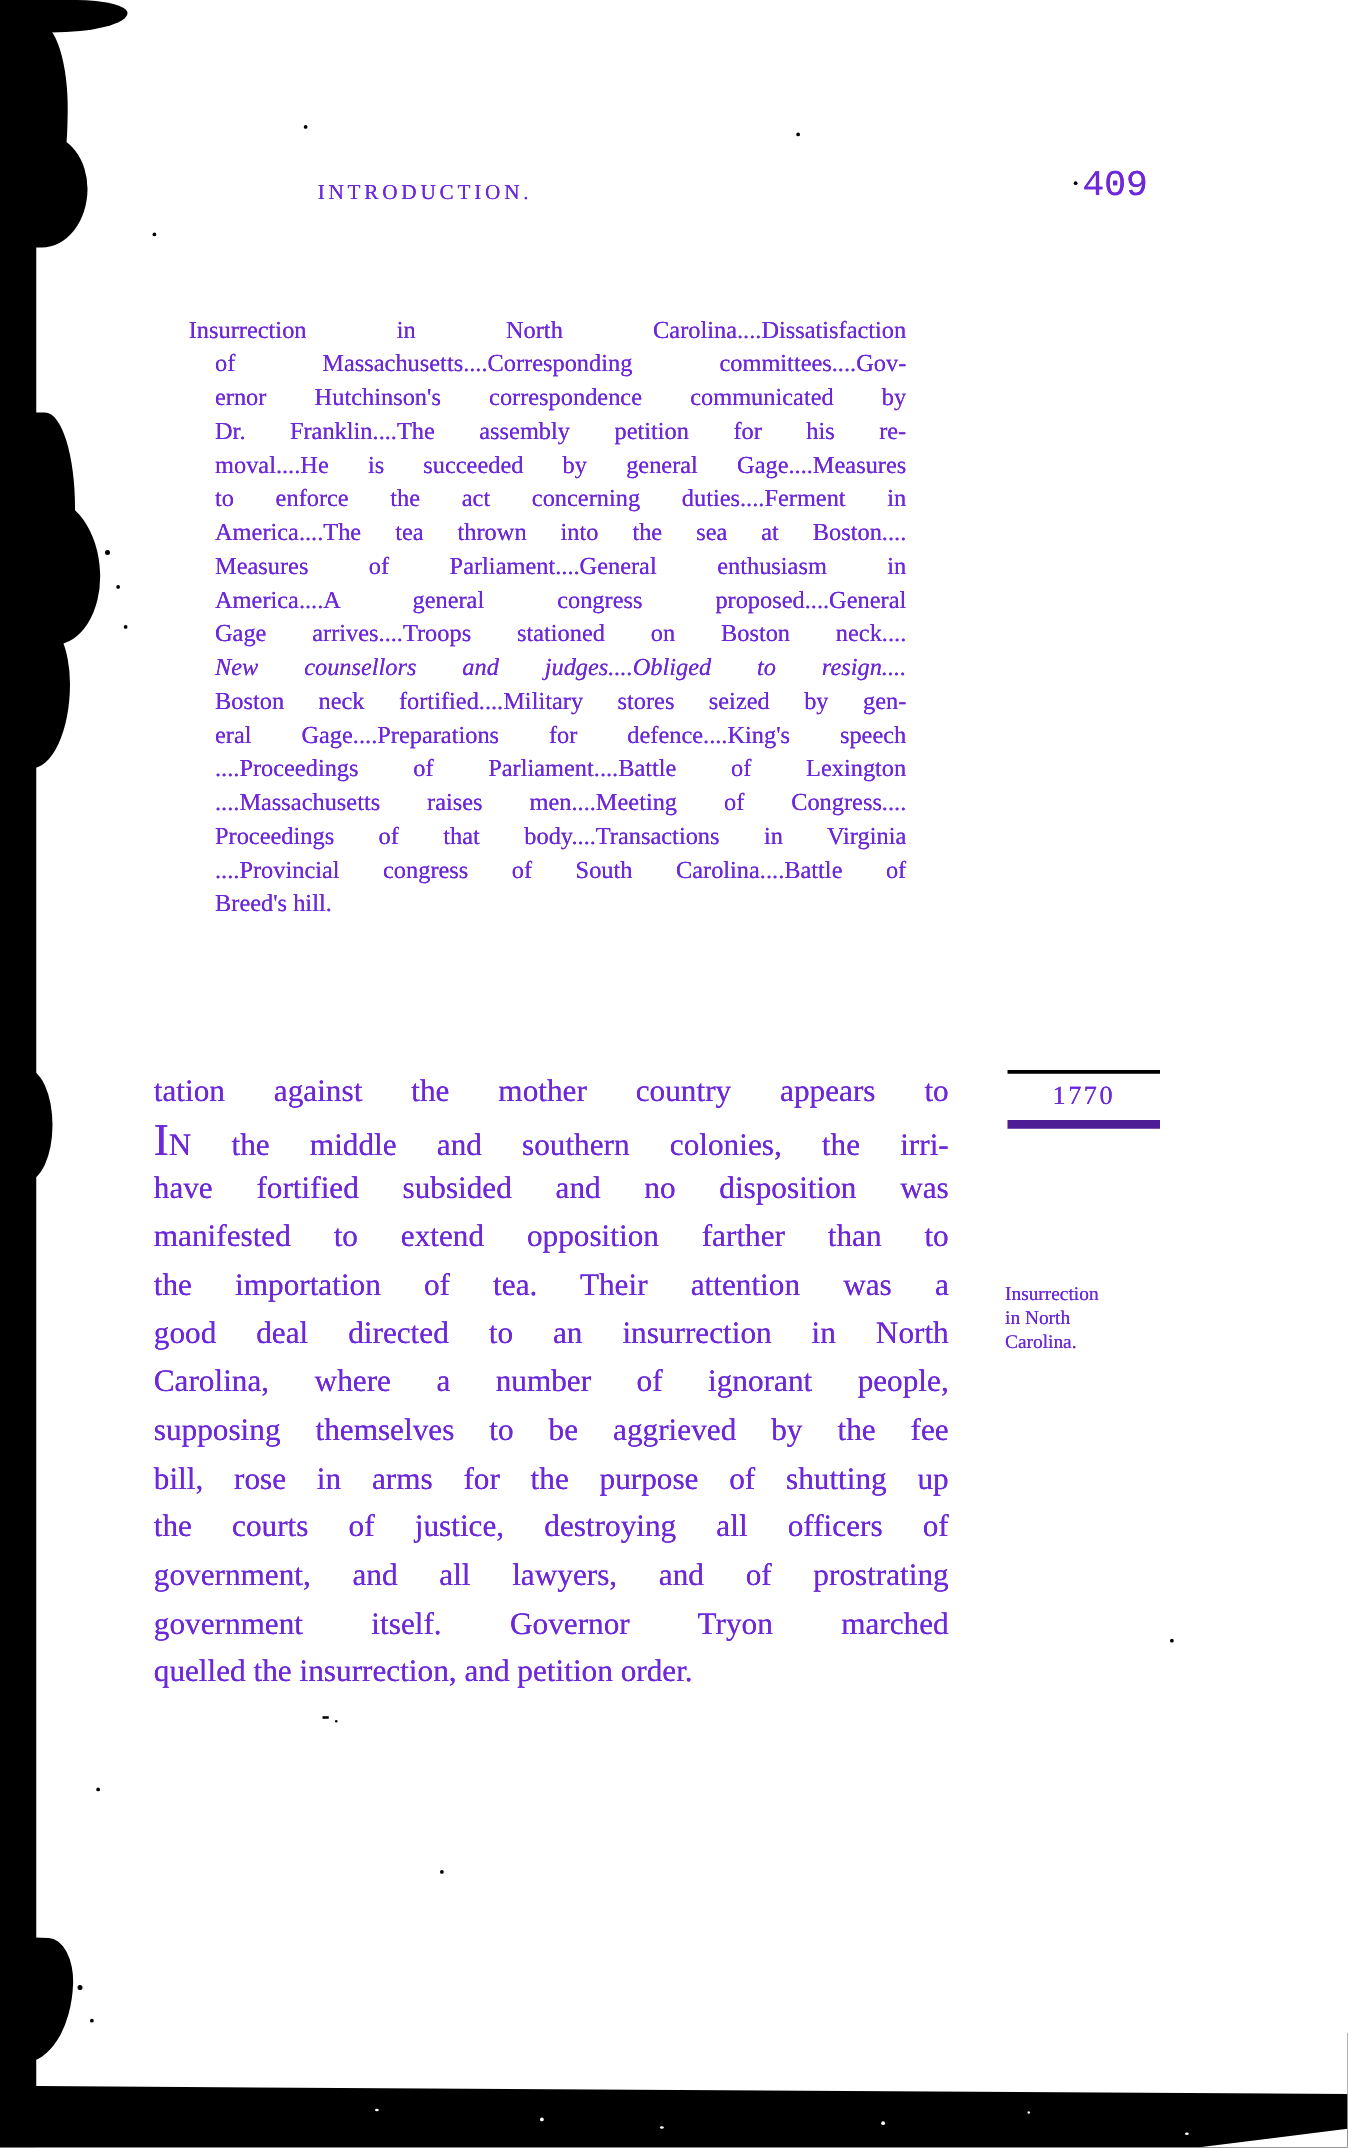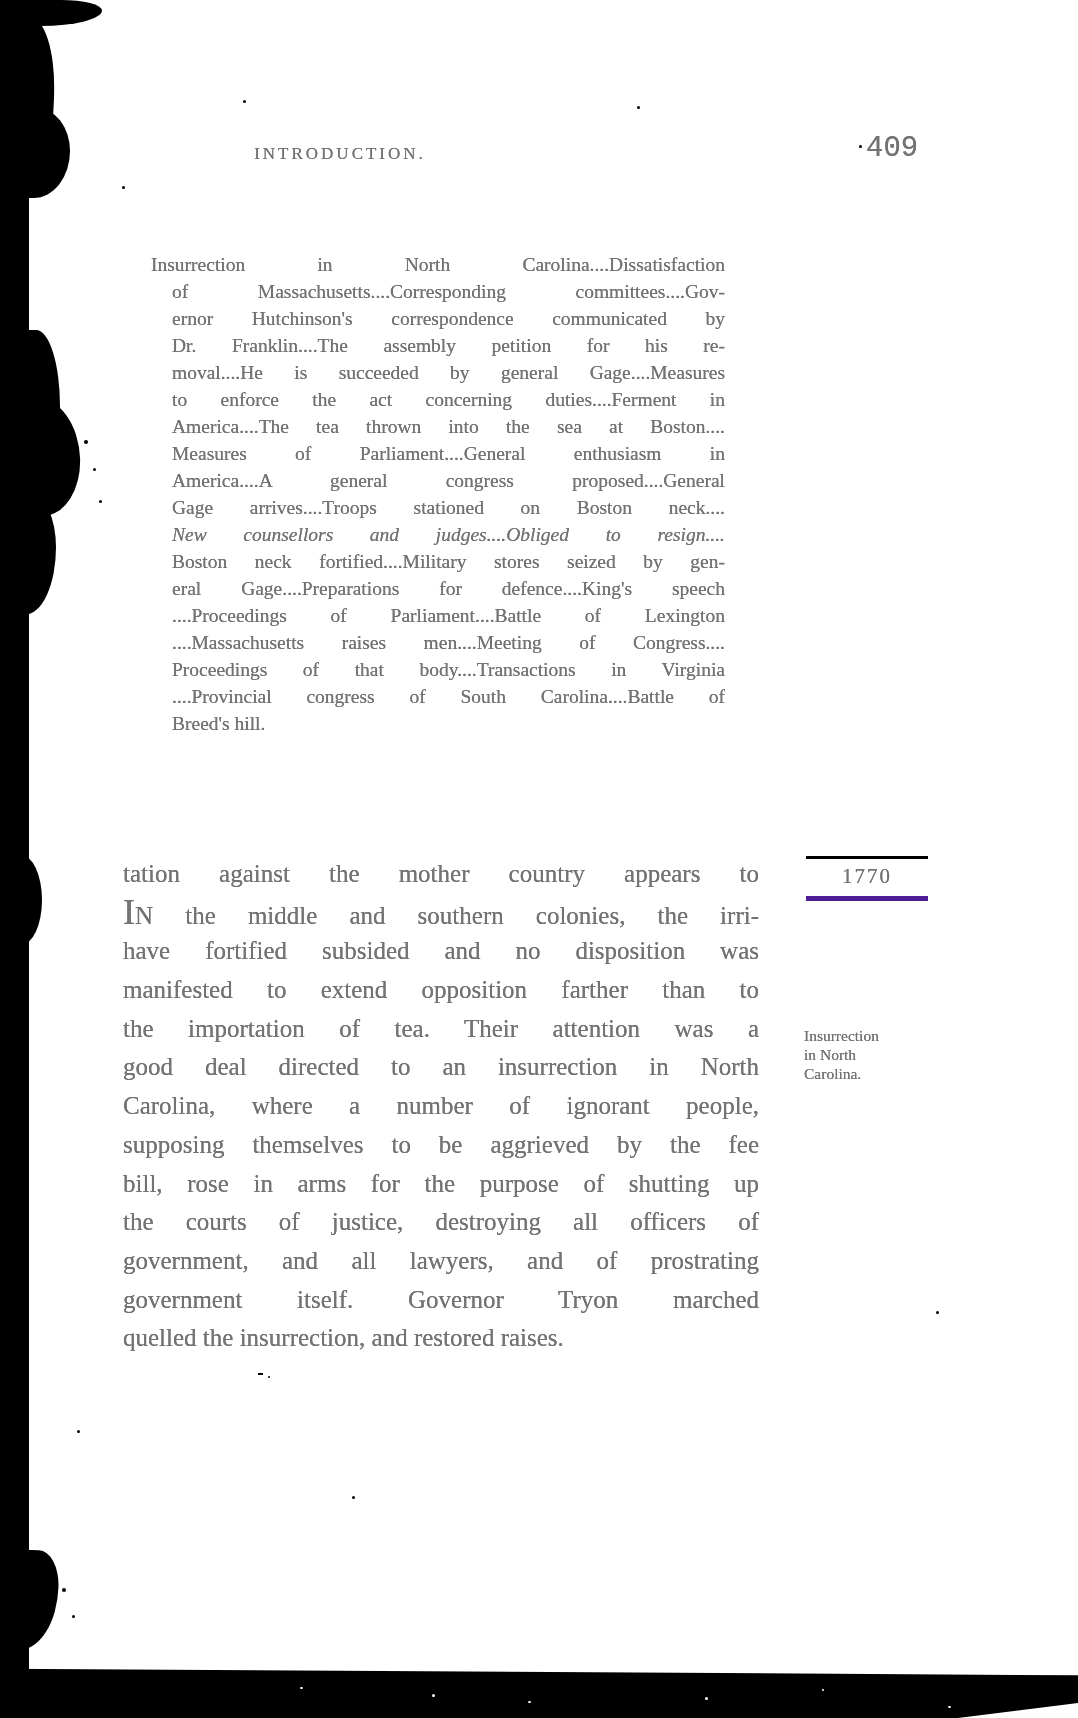--- a/index.html
+++ b/index.html
@@ -3,21 +3,21 @@
 <meta charset="utf-8">
 <style>
   html,body { margin:0; padding:0; background:#777; }
   .page {
     position: relative;
     width: 1078px;
     height: 1718px;
     background: #ffffff;
     overflow: hidden;
     font-family: "Liberation Serif", "DejaVu Serif", serif;
-    color: #737373;
+    color: #6d28d9;
     margin: 0 auto;
   }
   .t { text-shadow: 0 0 0.5px currentColor; }
 
   
   .edge-base { position:absolute; left:0; top:0; width:29px; height:100%; background:#000; }
   .edge-bump { position:absolute; background:#000; }
   .b1 { left:0; top:0;    width:102px; height:26px;  border-radius:0 40% 60% 0; }
   .b2 { left:0; top:18px; width:54px;  height:160px; border-radius:0 45% 50% 0; transform:rotate(1deg); }
   .b3 { left:0; top:108px;width:70px;  height:90px;  border-radius:0 55% 60% 0; }
@@ -66,21 +66,21 @@
   .body-line {
     line-height:38.7px; height:38.7px;
     text-align:justify; text-align-last:justify; text-justify:inter-word;
   }
   .body-line.first::first-letter { font-size:1.45em; line-height:1; }
   .body-line.last { text-align-last:left; }
 
   
   .margin-year {
     position:absolute; left:806px; top:856px; width:122px;
-    border-top:3px solid #000; border-bottom:5px solid #4c1d95;
+    border-top:3px solid #000; border-bottom:7px solid #4c1d95;
     text-align:center; font-size:21px; letter-spacing:2px;
     padding:5px 0 7px 0;
   }
   .margin-note {
     position:absolute; left:804px; top:1026px; width:150px;
     font-size:15.5px; line-height:19px;
   }
 </style>
 </head>
 <body>
@@ -150,21 +150,21 @@
     <div class="body-line">have fortified subsided and no disposition was</div>
     <div class="body-line">manifested to extend opposition farther than to</div>
     <div class="body-line">the importation of tea.  Their attention was a</div>
     <div class="body-line">good deal directed to an insurrection in North</div>
     <div class="body-line">Carolina, where a number of ignorant people,</div>
     <div class="body-line">supposing themselves to be aggrieved by the fee</div>
     <div class="body-line">bill, rose in arms for the purpose of shutting up</div>
     <div class="body-line">the courts of justice, destroying all officers of</div>
     <div class="body-line">government, and all lawyers, and of prostrating</div>
     <div class="body-line">government itself.  Governor Tryon marched</div>
-    <div class="body-line last">quelled the insurrection, and restored raises.</div>
+    <div class="body-line last">quelled the insurrection, and petition order.</div>
   </div>
 
   <div class="margin-year t">1770</div>
   <div class="margin-note t">
     <div>Insurrection</div>
     <div>in North</div>
     <div>Carolina.</div>
   </div>
 
 </div>

